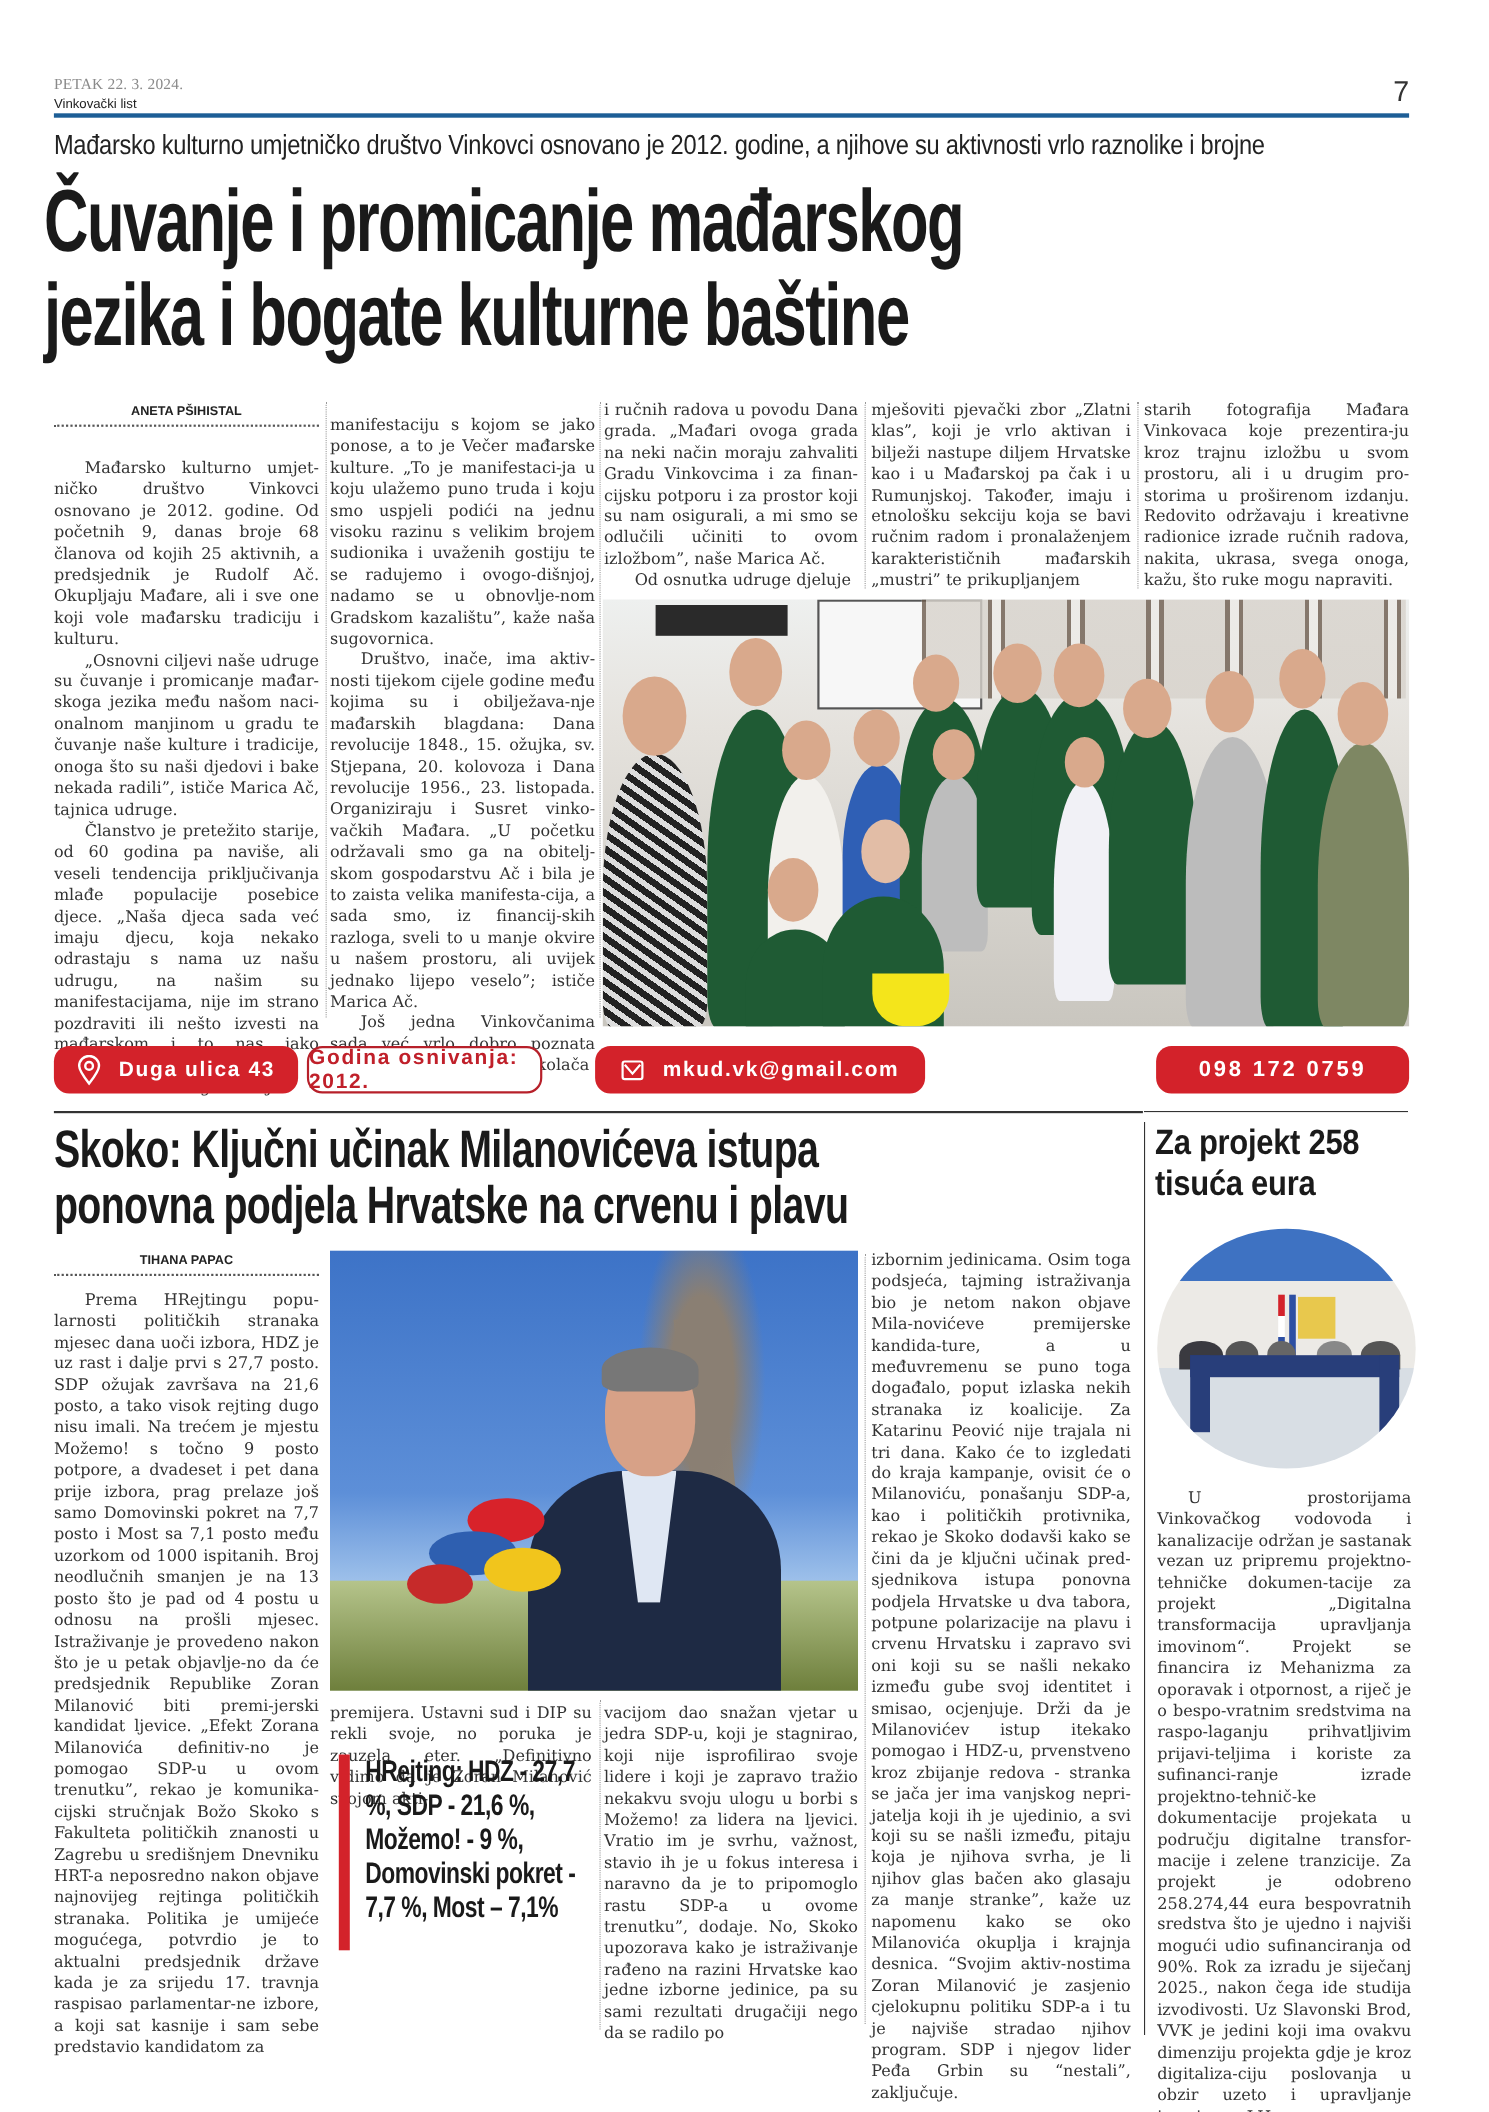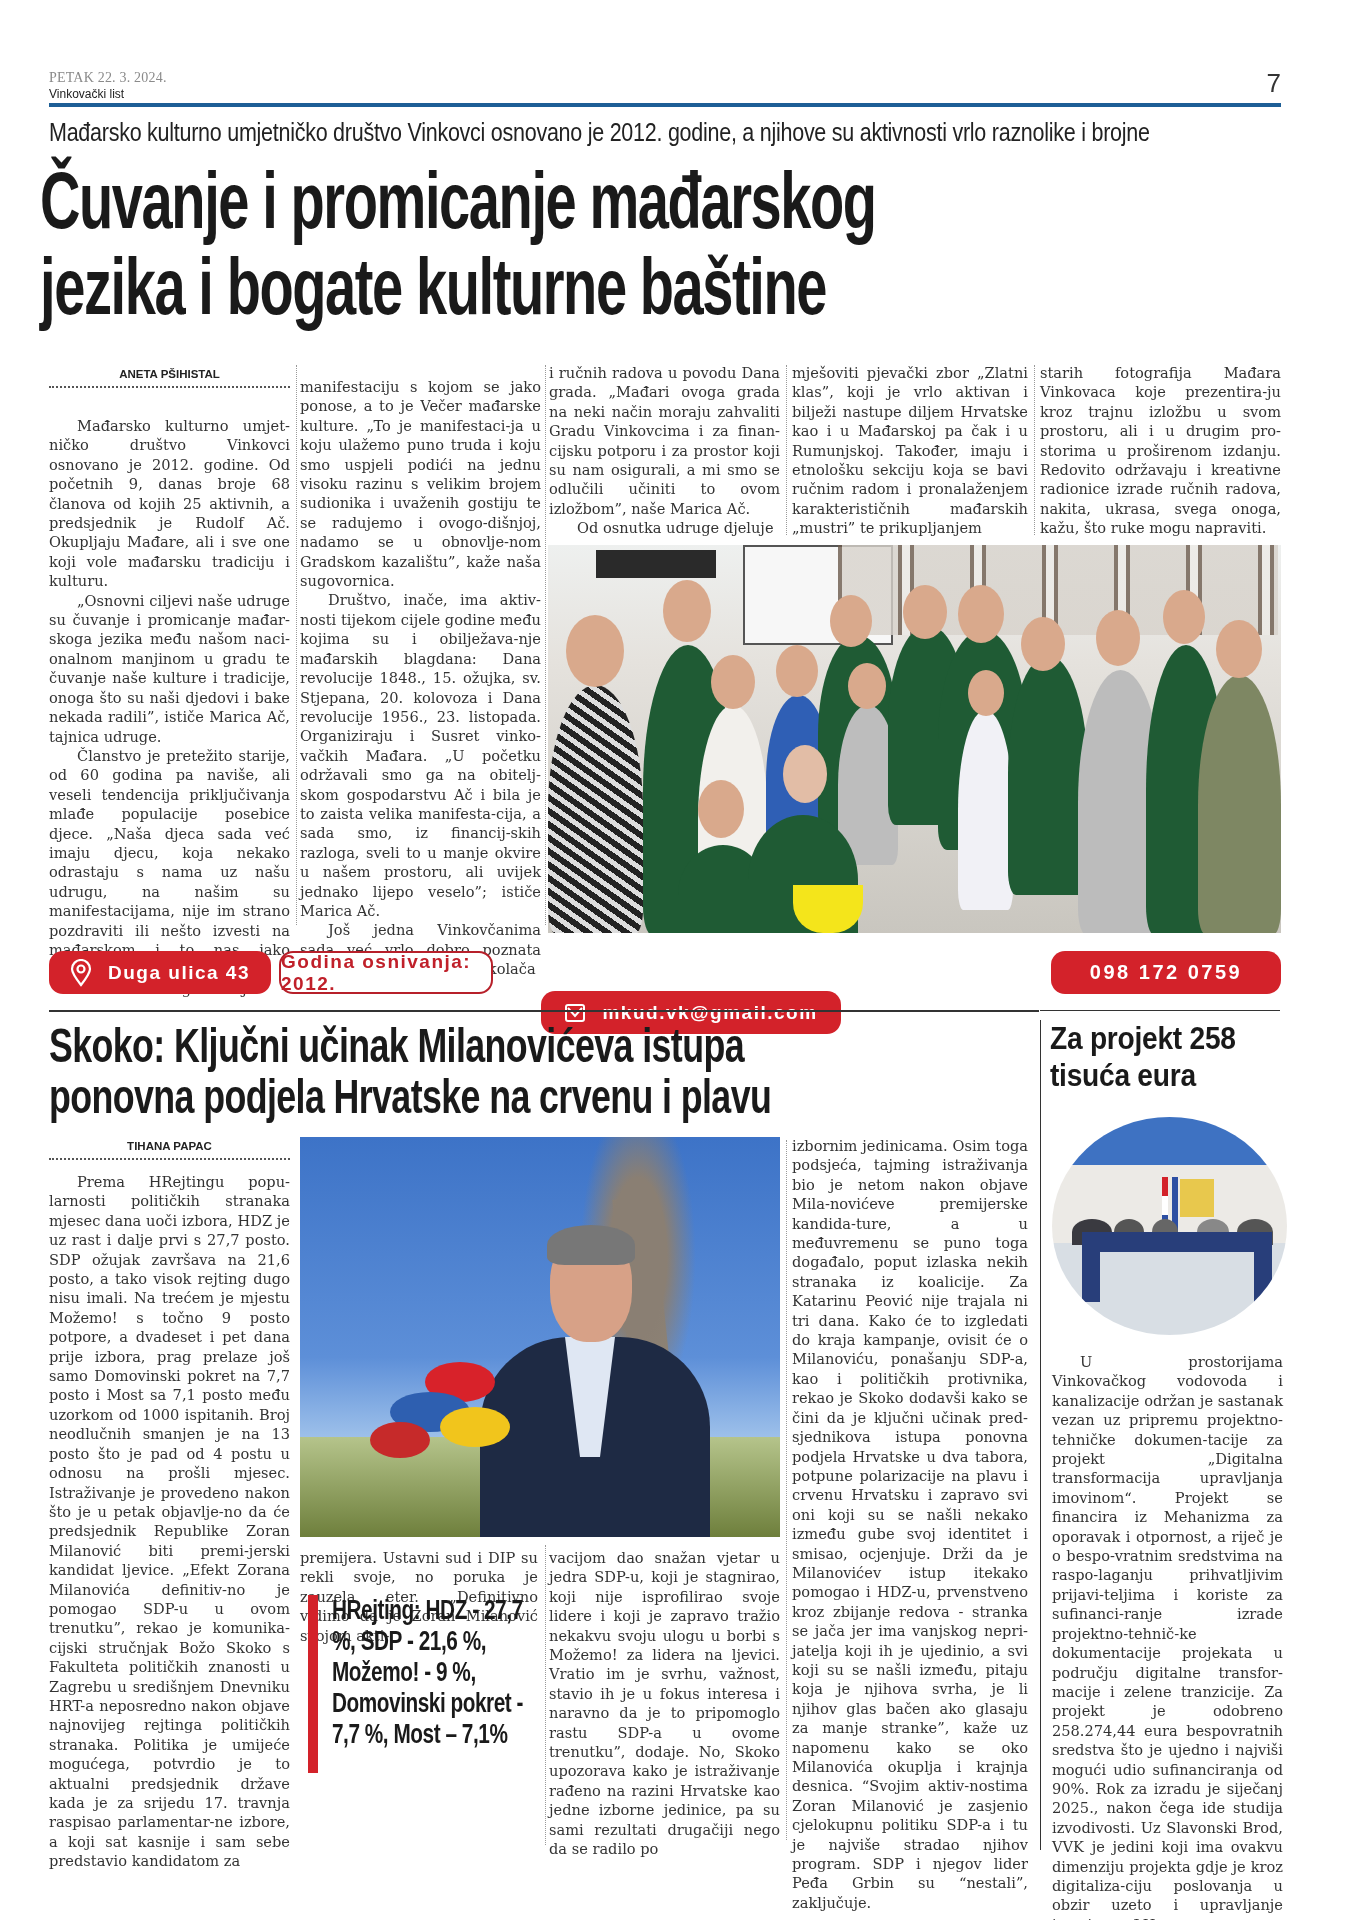--- a/index.html
+++ b/index.html
@@ -154,21 +154,21 @@
       <svg width="22" height="28" viewBox="0 0 22 28">
           <path d="M11 26 C4 17 2 13 2 10 A9 9 0 0 1 20 10 C20 13 18 17 11 26 Z" fill="none" stroke="#fff" stroke-width="2.2"></path>
           <circle cx="11" cy="10" r="3.5" fill="none" stroke="#fff" stroke-width="2.2"></circle>
         </svg>
     </span>
     <span>Duga ulica 43</span>
   </div>
   <div class="pill outline" style="left:230px; width:214px;">
     <span>Godina osnivanja: 2012.</span>
   </div>
-  <div class="pill red" style="left:492px; width:300px;margin-top:40px;">
+  <div class="pill red" style="left:492px; width:300px;">
     <span class="ico">
       <svg width="22" height="20" viewBox="0 0 22 20">
           <rect x="2" y="2" width="18" height="16" rx="2" fill="none" stroke="#fff" stroke-width="2"></rect>
           <path d="M4 5 L11 13 L18 5" fill="none" stroke="#fff" stroke-width="2"></path>
         </svg>
     </span>
     <span>mkud.vk@gmail.com</span>
   </div>
   <div class="pill red" style="left:1002px; width:230px; font-size:20px; letter-spacing:2.5px;">
     <span>098 172 0759</span>

